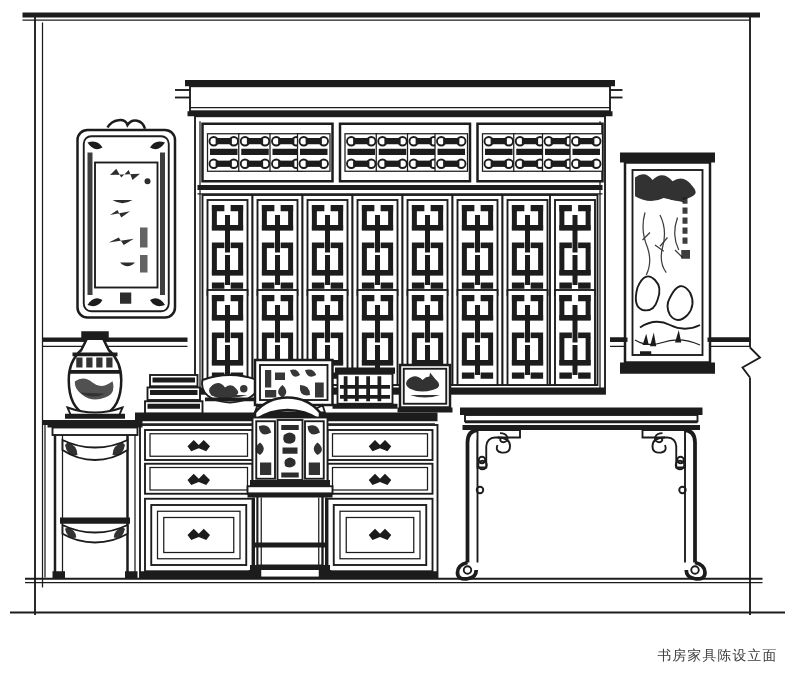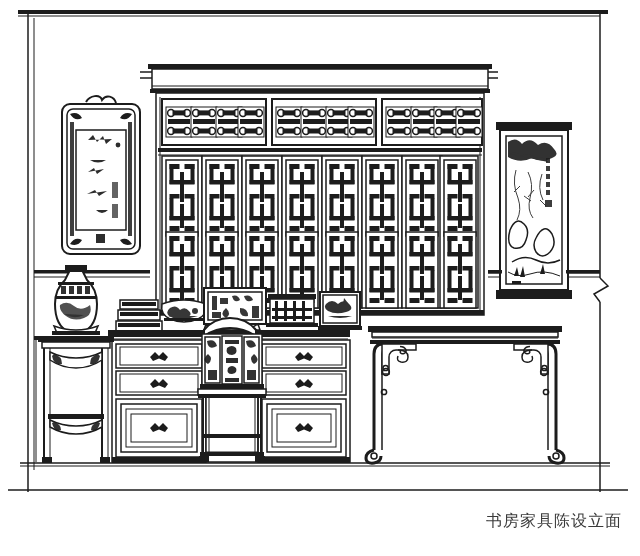--- a/index.html
+++ b/index.html
@@ -2,21 +2,21 @@
 <html><head>
 <meta charset="utf-8">
 <style>
   html,body{margin:0;padding:0;background:#ffffff;}
   body{width:640px;height:556px;overflow:hidden;
        font-family:"DejaVu Sans","Liberation Sans",sans-serif;}
   #stage{position:relative;width:640px;height:556px;background:#ffffff;}
   #art{position:absolute;left:0;top:0;width:640px;height:556px;}
   .caption{
     position:absolute;right:18px;bottom:24px;
-    font-size:16px;letter-spacing:1px;color:#3a3a3a;
+    font-size:11px;letter-spacing:1px;color:#3a3a3a;
     font-family:"DejaVu Sans","Liberation Sans",sans-serif;
     white-space:nowrap;
   }
 </style>
 </head>
 <body>
 
 <div id="stage">
 
   <svg id="art" viewBox="0 0 640 556" xmlns="http://www.w3.org/2000/svg">

